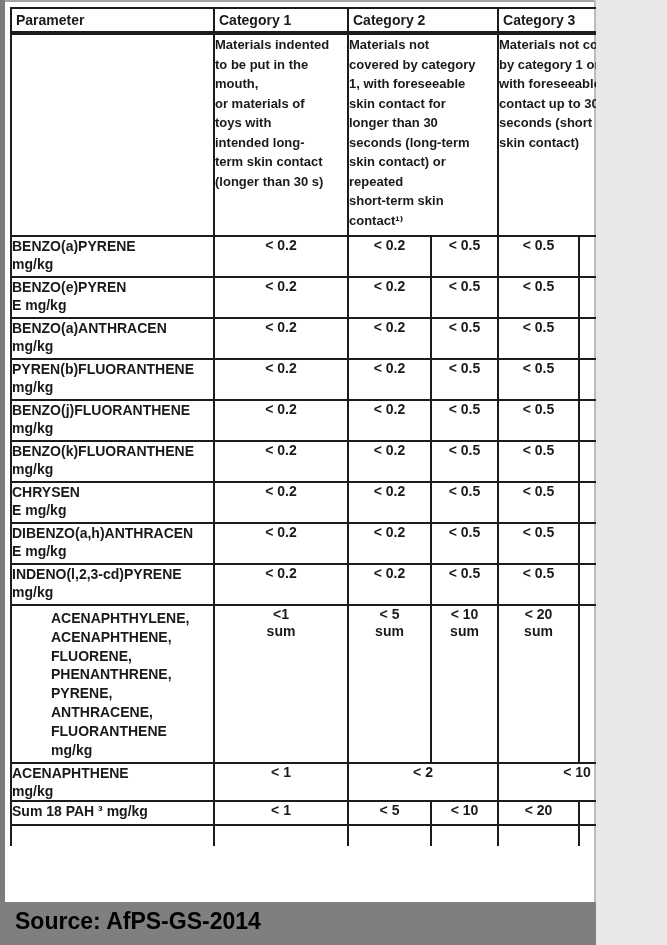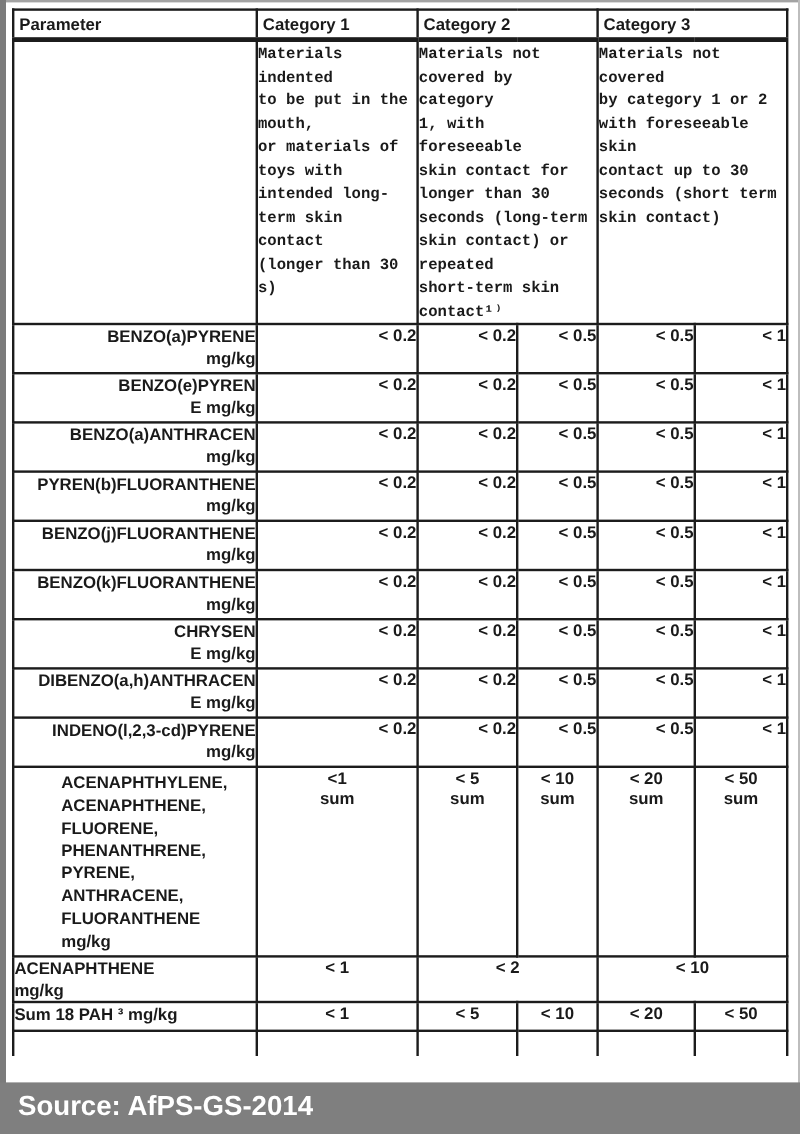--- a/index.html
+++ b/index.html
@@ -1,18 +1,18 @@
 <!DOCTYPE html>
 <html><head>
 <meta charset="utf-8">
 <style>
   html,body{margin:0;padding:0;background:#e8e8e8;}
   .page{
     position:relative;
-    width:667px;height:945px;
+    width:596px;height:945px;
     background:#ffffff;
     overflow:hidden;
     font-family:"Liberation Sans","DejaVu Sans",sans-serif;
     color:#1a1a1a;
   }
   .edge-left{position:absolute;left:0;top:0;width:5px;height:100%;background:#7b7b7b;}
   .edge-top{position:absolute;left:0;top:0;width:100%;height:2px;background:#a3a3a3;}
   .edge-right{position:absolute;right:0;top:0;width:2px;height:100%;background:#bdbdbd;}
 
   table.pah{
@@ -36,21 +36,20 @@
     padding:1px 4px;
     border-bottom:4px solid #1c1c1c;
     vertical-align:middle;
   }
   tr.desc-row td{height:200px;}
   .desc{
     font-size:13px;
     line-height:19.5px;
     padding:4px 2px 2px 5px;
     white-space:pre-line;
-    font-family:Liberation Mono, monospace;
   }
   tr.subheader-row td{
     height:55px;
     font-size:10px;
     line-height:13px;
     padding:2px 2px 2px 4px;
     white-space:pre-line;
   }
   td.param{
     font-size:14px;
@@ -59,39 +58,39 @@
     white-space:pre-line;
     vertical-align:middle;
   }
   td.val{
     text-align:center;
     vertical-align:middle;
     font-size:14px;
     line-height:17px;
     white-space:pre-line;
   }
-  tr.single td{height:39px;text-align:right;}
+  tr.single td{height:39px;}
   tr.sum-row td{height:153px;}
   tr.sum-row td.param{line-height:18.8px;vertical-align:top;padding-top:3px;padding-left:39px;}
   tr.naph-row td{height:33px;}
   tr.sum18-row td{height:22px;}
   tr.sum18-row td.param{white-space:normal;}
   tr.stub-row td{height:20px;border-bottom:none;}
 
   .footer{
     position:absolute;left:0;bottom:0;
     width:667px;height:43px;
     background:#7f7f7f;
     box-sizing:border-box;
     padding:6px 0 0 15px;
   }
   .footer-text{
     font-size:23px;
     font-weight:bold;
-    color:#ffffff;
+    color:#000000;
     letter-spacing:0px;
   }
 </style>
 </head>
 <body>
 
 <div class="page">
   <div class="edge-top"></div>
   <div class="edge-left"></div>
   <div class="edge-right"></div>

